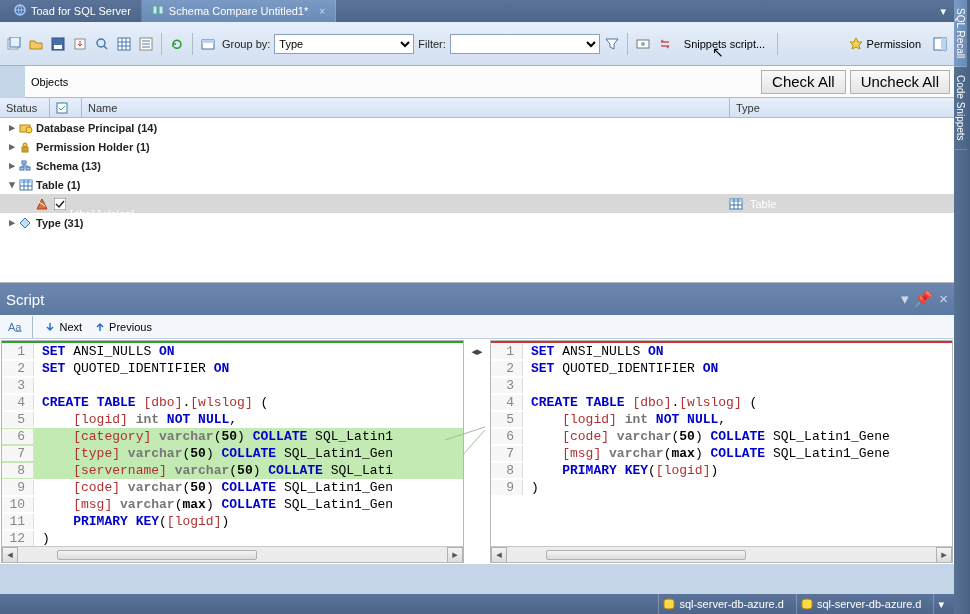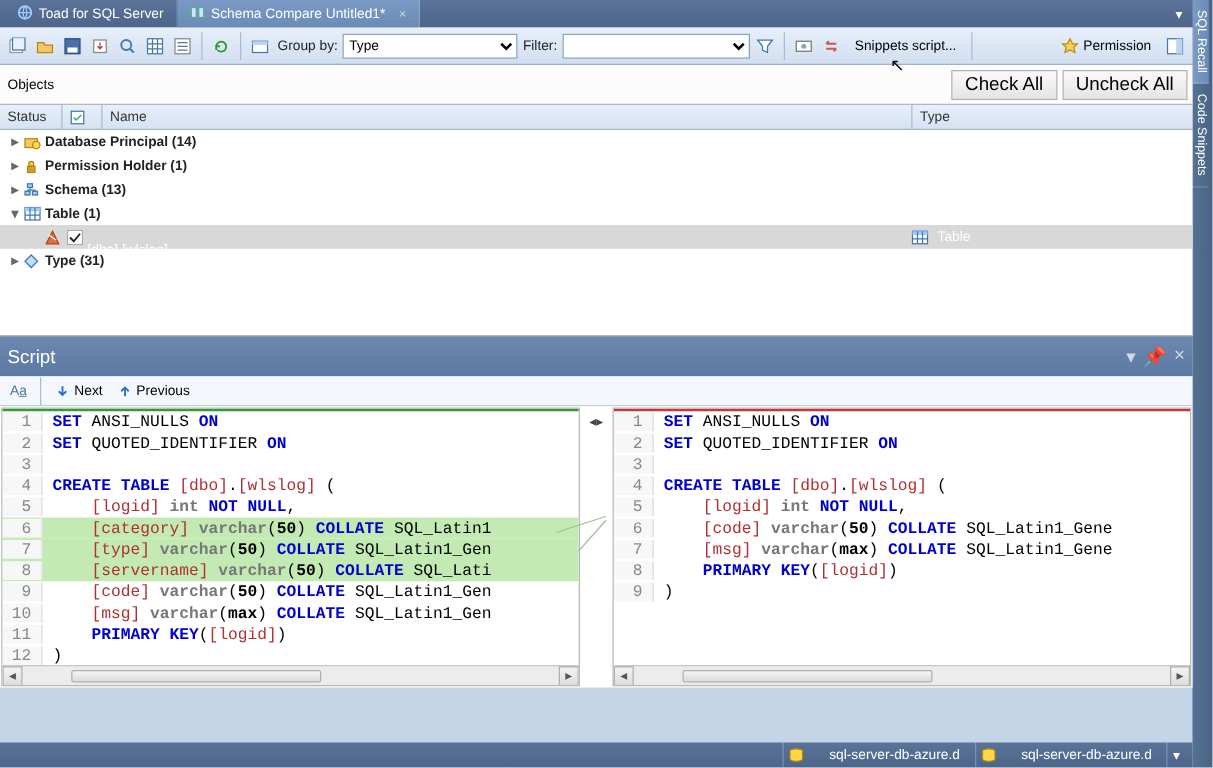--- a/index.html
+++ b/index.html
@@ -4,28 +4,28 @@
 <style>
 * { margin: 0; padding: 0; box-sizing: border-box; }
 body { font-family: "Segoe UI", Tahoma, sans-serif; font-size: 11px; width: 970px; height: 614px; background: #c4d5e8; overflow: hidden; position: relative; }
 
 .tabbar { background: linear-gradient(#5b7399, #4c6589); height: 22px; display: flex; align-items: stretch; padding-left: 4px; }
 .tab { display: flex; align-items: center; padding: 0 10px; color: #fff; font-size: 11px; border-right: 1px solid rgba(255,255,255,0.15); cursor: default; gap: 5px; }
 .tab.active { background: linear-gradient(#7a9ac5, #6a8bb5); }
 .tab-close { margin-left: 6px; color: #cdd8e6; font-size: 10px; }
 .minimize-area { margin-left: auto; padding: 0 8px; color: #fff; display: flex; align-items: center; }
 
-.toolbar { background: linear-gradient(#e7effa, #d2dff0); height: 30px; border-bottom: 1px solid #9fb3cc; display: flex; align-items: center; padding: 0 4px; gap: 2px; }
+.toolbar { background: linear-gradient(#e7effa, #d2dff0); height: 44px; border-bottom: 1px solid #9fb3cc; display: flex; align-items: center; padding: 0 4px; gap: 2px; }
 .tb-icon { width: 18px; height: 18px; display: inline-flex; align-items: center; justify-content: center; margin: 0 1px; border: 1px solid transparent; }
 .tb-sep { width: 1px; height: 22px; background: #a9bcd4; margin: 0 3px; }
 .tb-label { font-size: 11px; color: #222; margin: 0 2px; }
 .tb-select { height: 20px; border: 1px solid #8aa0bd; background: #fff; font-size: 11px; }
 .tb-btn { display: flex; align-items: center; gap: 4px; padding: 2px 6px; border: 1px solid transparent; }
 
-.objects-bar { background: #fcfcfc; height: 32px; border-bottom: 1px solid #b7b7b7; display: flex; align-items: center; padding-left: 6px; }
+.objects-bar { background: #fcfcfc; height: 32px; border-bottom: 1px solid #b7b7b7; display: flex; align-items: center; padding-left: 6px; margin-left: 25px; }
 .chk-btn { border: 1px solid #b1b1b1; background: linear-gradient(#fafafa,#e4e4e4); height: 24px; padding: 0 10px; font-size: 15px; margin-right: 4px; }
 
 .grid-header { background: linear-gradient(#e7effa,#d6e2f2); height: 20px; border-bottom: 1px solid #a9bcd4; display: flex; align-items: center; font-size: 11px; color: #333; }
 .gh-cell { border-right: 1px solid #a9bcd4; padding: 0 6px; height: 100%; display: flex; align-items: center; }
 
 .tree-area { background: #fff; height: 165px; overflow: auto; border-bottom: 1px solid #b7b7b7; }
 .tree-row { display: flex; align-items: center; height: 19px; padding-left: 6px; font-size: 11px; color: #222; }
 .tree-row.bold { font-weight: bold; }
 .tree-row.sel { background: #d8d8d8; color: #fff; }
 .tree-row.sel .name-txt { color: #fff; margin-top: 20px; }
@@ -58,21 +58,21 @@
 
 .diff-gap { width: 24px; display: flex; align-items: flex-start; justify-content: center; padding-top: 6px; color: #444; }
 
 .hscroll { position: absolute; bottom: 0; left: 0; right: 0; height: 16px; background: #ececec; border-top: 1px solid #c7c7c7; display: flex; align-items: center; }
 .hscroll .thumb { position: absolute; left: 55px; width: 200px; height: 10px; top: 3px; background: linear-gradient(#f4f4f4,#dcdcdc); border: 1px solid #b0b0b0; border-radius: 2px; }
 .hscroll .arrow { width: 16px; height: 16px; display: flex; align-items: center; justify-content: center; color: #555; background: linear-gradient(#f4f4f4,#dcdcdc); border: 1px solid #b0b0b0; }
 .hscroll .arrow.left { position: absolute; left: 0; }
 .hscroll .arrow.right { position: absolute; right: 0; }
 
 .statusbar { position: absolute; bottom: 0; left: 0; right: 16px; height: 20px; background: linear-gradient(#5b7399,#4c6589); display: flex; align-items: center; justify-content: flex-end; padding: 0 6px; gap: 8px; color: #fff; font-size: 11px; }
-.sb-item { display: flex; align-items: center; gap: 20px; padding: 0 4px; border-left: 1px solid rgba(255,255,255,0.25); height: 100%; }
+.sb-item { display: flex; align-items: center; gap: 4px; padding: 0 4px; border-left: 1px solid rgba(255,255,255,0.25); height: 100%; }
 
 .right-rail { position: absolute; right: 0; top: 0; bottom: 0; width: 16px; background: linear-gradient(90deg,#567191,#4a6385); }
 .rail-tab { writing-mode: vertical-rl; color: #fff; font-size: 10px; padding: 8px 1px; text-align: center; border-bottom: 1px solid rgba(255,255,255,0.2); cursor: default; }
 .rail-tab.active { background: linear-gradient(90deg,#7d9bc4,#6a8ab3); }
 
 .content-wrap { position: absolute; left: 0; right: 16px; top: 0; bottom: 20px; display: flex; flex-direction: column; }
 .cursor-ptr { position: absolute; left: 712px; top: 44px; font-size: 14px; color: #000; pointer-events: none; }
 
 .connect-line { position: absolute; pointer-events: none; }
 </style>

